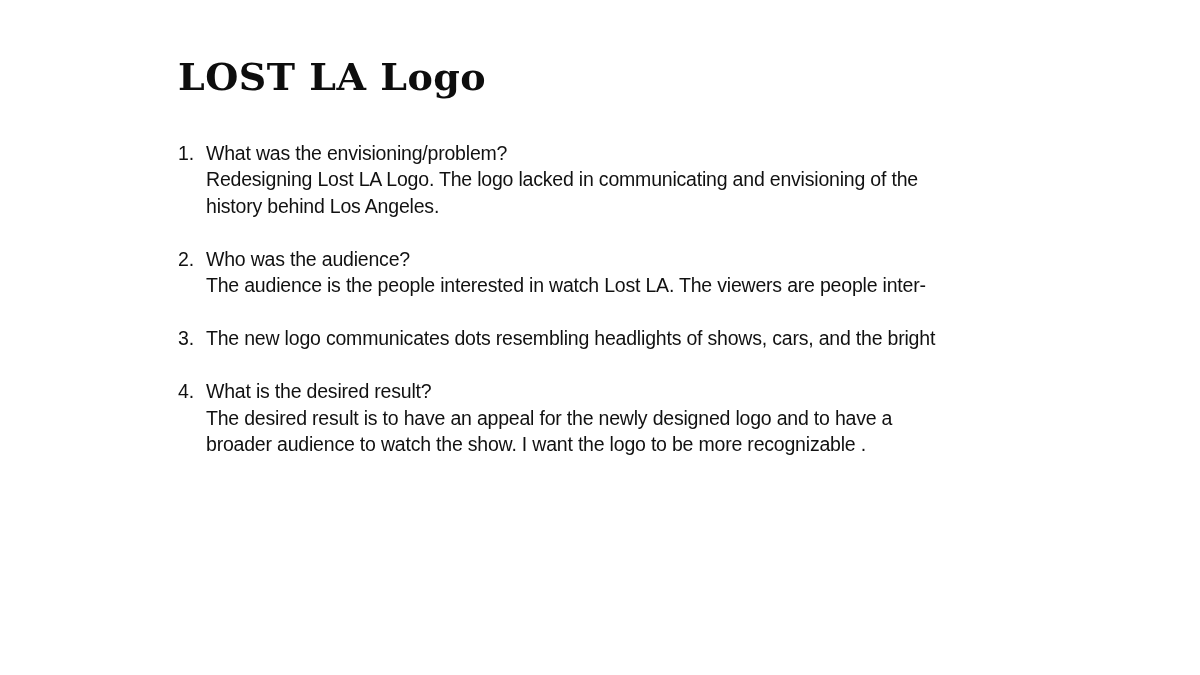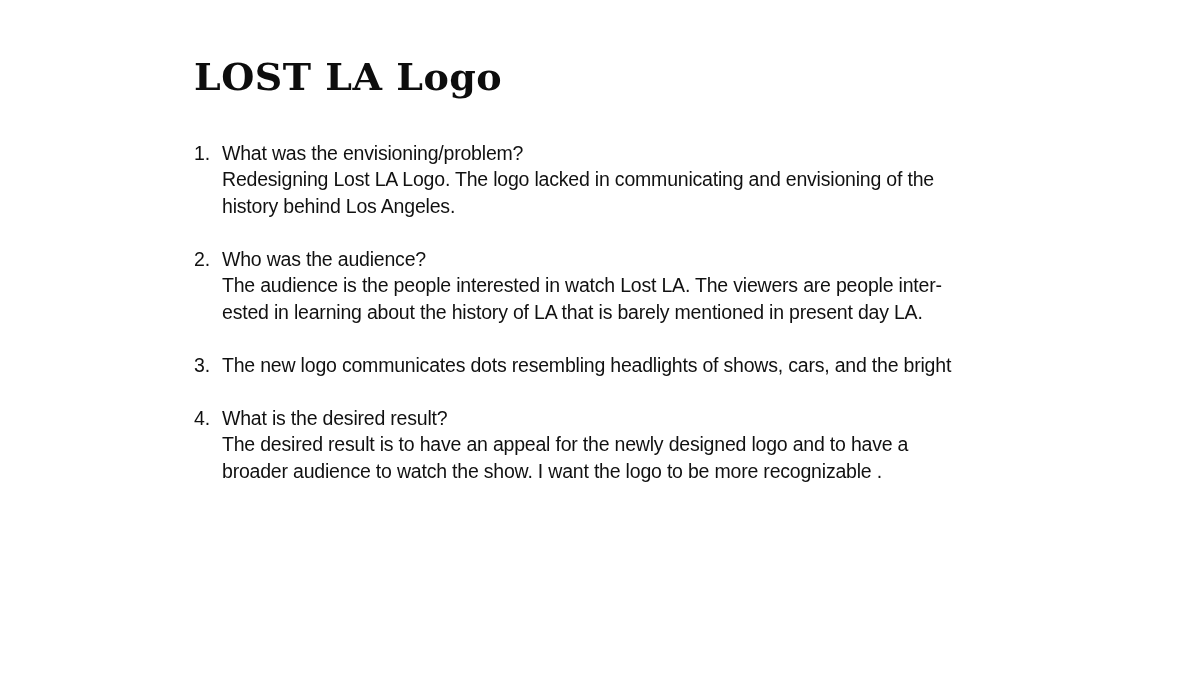--- a/index.html
+++ b/index.html
@@ -10,21 +10,21 @@
   body {
     width: 1200px;
     height: 675px;
     position: relative;
     overflow: hidden;
     font-family: "Liberation Sans", sans-serif;
     color: #111111;
   }
   .doc {
     position: absolute;
-    left: 194px;
+    left: 178px;
     top: 54px;
     width: 870px;
   }
   .doc-title {
     font-family: "DejaVu Serif", serif;
     font-weight: bold;
     font-size: 38px;
     line-height: 1.2;
     letter-spacing: 0.5px;
     color: #0d0d0d;
@@ -71,21 +71,20 @@
         <div class="line">Redesigning Lost LA Logo. The logo lacked in communicating and envisioning of the</div>
         <div class="line">history behind Los Angeles.</div>
       </div>
     </div>
 
     <div class="qa-item">
       <div class="qa-num">2.</div>
       <div class="qa-content">
         <div class="line">Who was the audience?</div>
         <div class="line">The audience is the people interested in watch Lost LA. The viewers are people inter-</div>
-        <div class="line">ested in learning about the history of LA that is barely mentioned in present day LA.</div>
       </div>
     </div>
 
     <div class="qa-item">
       <div class="qa-num">3.</div>
       <div class="qa-content">
         <div class="line">The new logo communicates dots resembling headlights of shows, cars, and the bright</div>
       </div>
     </div>
 

